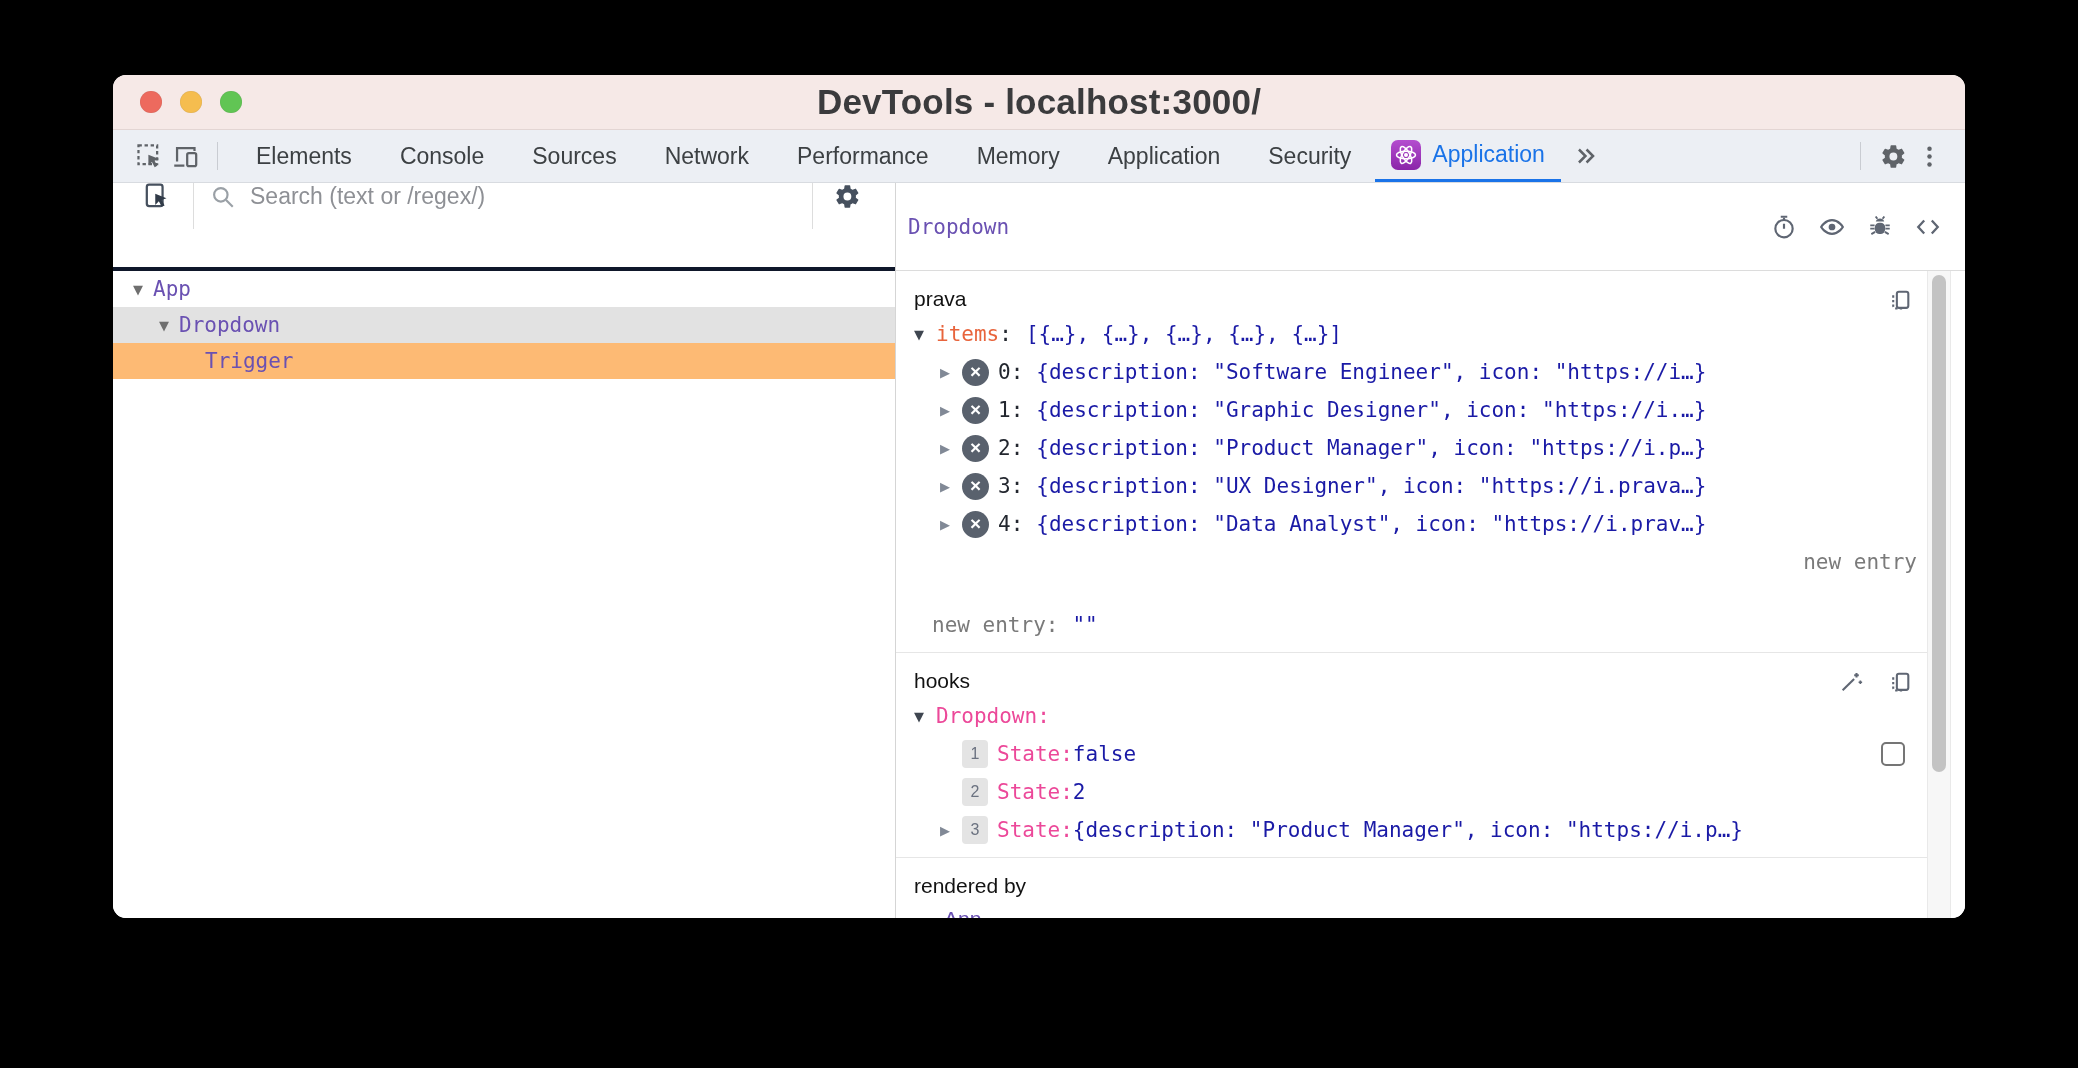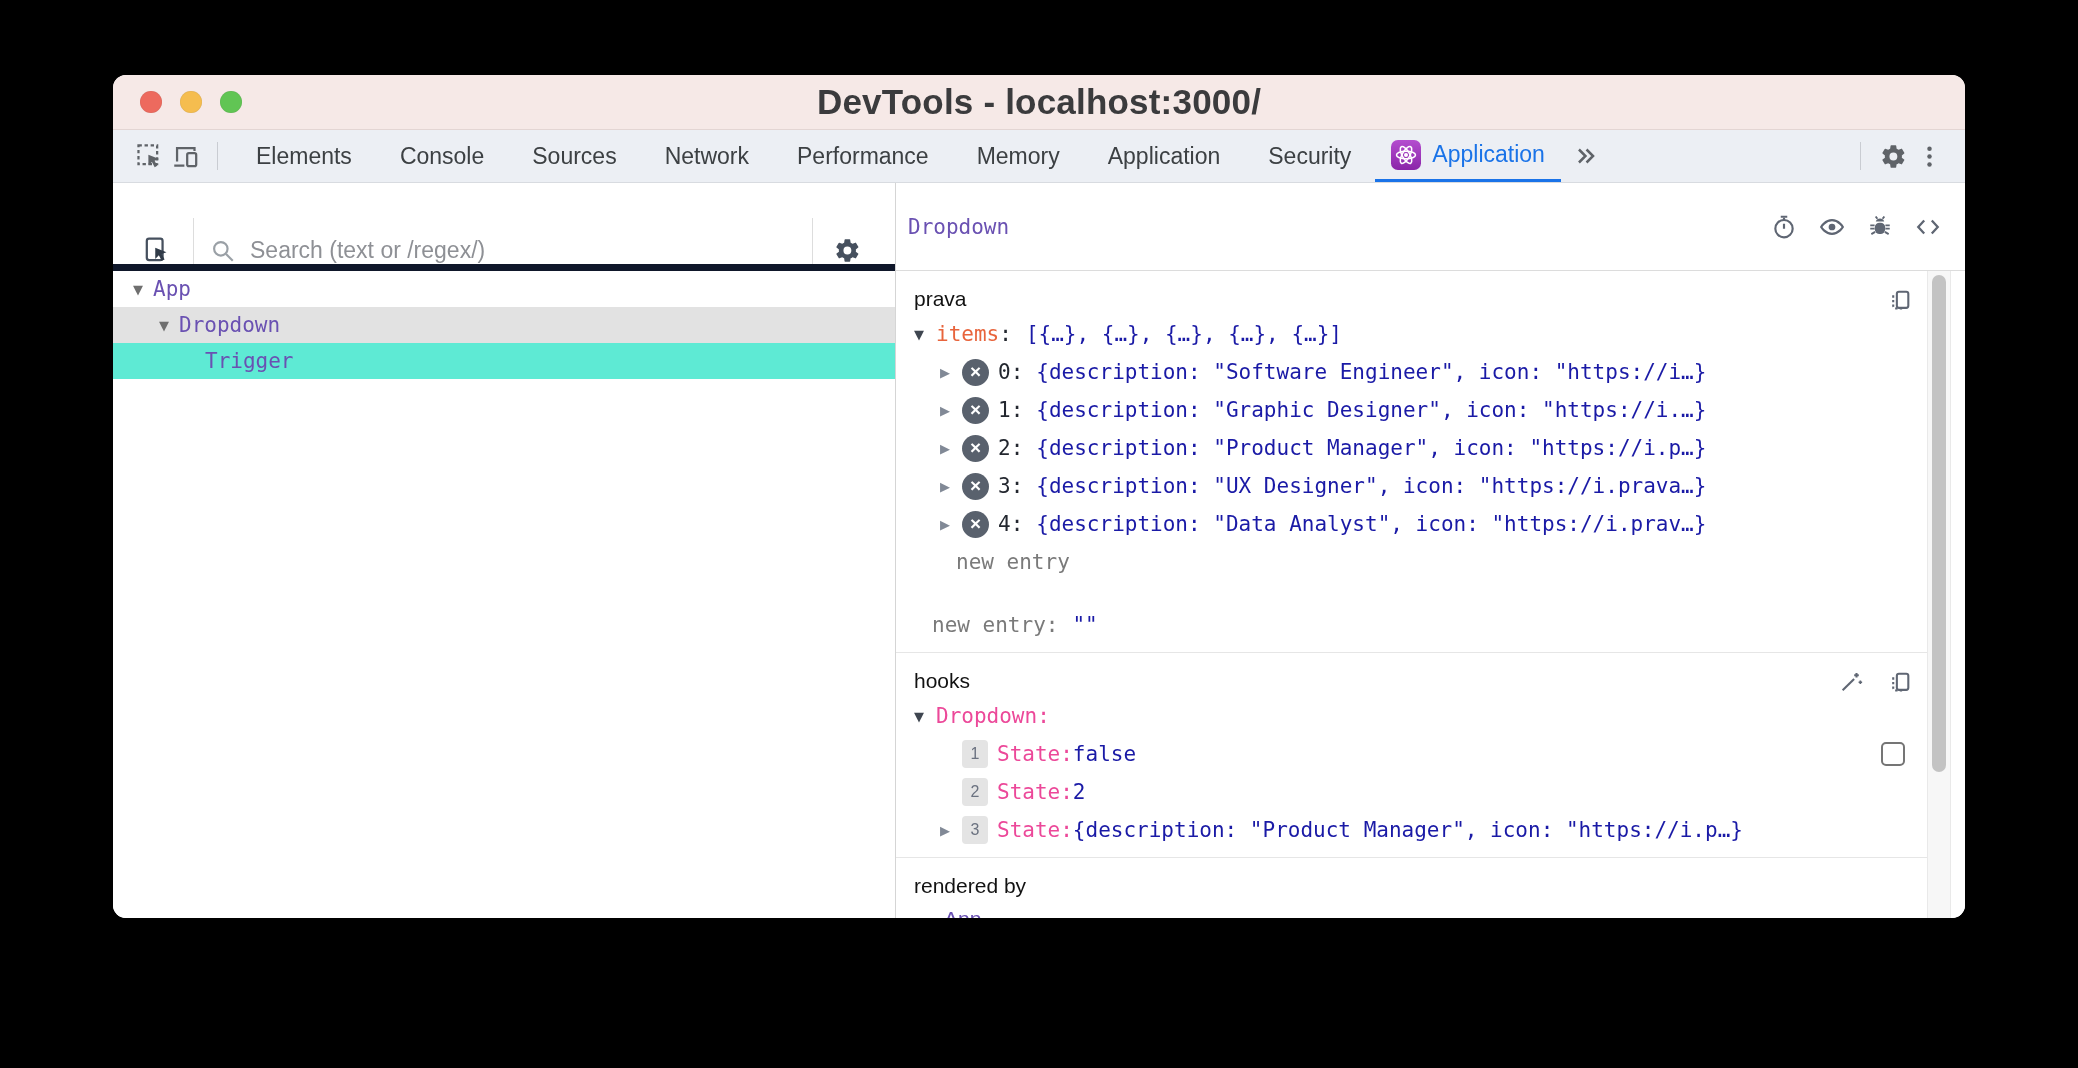--- a/index.html
+++ b/index.html
@@ -32,34 +32,34 @@
   .tab-chevron { display:flex; align-items:center; padding:0 12px; cursor:pointer; }
   .tab-chevron svg { width:26px; height:26px; }
   .tabbar-right { margin-left:auto; display:flex; align-items:stretch; padding-right:18px; }
 
   
   .main { flex:1; display:flex; min-height:0; }
   .left-panel { width:783px; flex:0 0 783px; border-right:1px solid #d5d5d5; display:flex; flex-direction:column; background:#fff; }
   .right-panel { flex:1; display:flex; flex-direction:column; min-width:0; background:#fff; }
 
   
-  .l-toolbar { height:88px; flex:0 0 88px; border-bottom:7px solid #0f172a; display:flex; align-items:flex-end; padding:0 30px 0 24px; }
+  .l-toolbar { height:88px; flex:0 0 88px; border-bottom:4px solid #0f172a; display:flex; align-items:flex-start; padding:0 30px 0 24px; }
   .l-toolbar .tooldiv { width:1px; height:46px; background:#ddd; margin:0 16px; }
   .search-wrap { flex:1; display:flex; align-items:center; gap:14px; min-width:0; }
   .search-wrap svg { width:26px; height:26px; flex:0 0 26px; }
   .search-input { border:none; outline:none; flex:1; font-size:23px; color:#202124; background:transparent;
                   font-family:"Liberation Sans", sans-serif; }
   .search-input::placeholder { color:#8e9095; }
 
   
   .tree { flex:1; padding-top:0; font-family:"DejaVu Sans Mono", monospace; font-size:21px; color:#6a51b2; }
   .tree-row { height:36px; display:flex; align-items:center; cursor:pointer; }
   .tree-row .caret { width:20px; flex:0 0 20px; font-size:13px; color:#6f6f6f; font-family:"DejaVu Sans", sans-serif; text-align:left; }
   .tree-row.selected { background:#e2e2e2; }
-  .tree-row.alt { background:#5eead4; }
+  .tree-row.alt { background:#fdba74; }
 
   
   .r-header { height:88px; flex:0 0 88px; border-bottom:1px solid #dcdcdc; display:flex; align-items:center;
               padding:0 24px 0 12px; }
   .r-title { font-family:"DejaVu Sans Mono", monospace; font-size:21px; color:#6a51b2; }
   .r-header-icons { margin-left:auto; display:flex; align-items:center; gap:22px; }
   .r-header-icons .icon-btn { width:26px; }
   .r-header-icons svg { width:26px; height:26px; }
 
   
@@ -81,21 +81,21 @@
   .indent1 { padding-left:26px; }
   .key-orange { color:#e8643c; }
   .key-dark { color:#ec4899; }
   .colon { color:#23272f; }
   .val-blue { color:#1a1aa6; white-space:pre; }
   .x-btn { width:27px; height:27px; flex:0 0 27px; border-radius:50%; background:#59616d; color:#fff;
            display:flex; align-items:center; justify-content:center; font-size:19px; font-weight:bold;
            font-family:"Liberation Sans", sans-serif; margin-right:9px; cursor:pointer; }
   .idx { color:#23272f; margin-right:13px; }
   .muted { color:#7a7a7a; }
-  .ne-child { padding-left:42px; }
+  .ne-child { padding-left:42px;justify-content:flex-end; }
   .ne-root { padding-left:18px;margin-top:25px; }
   .gap12 { margin-left:14px; }
 
   .badge { width:26px; height:28px; flex:0 0 26px; background:#e4e4e4; border-radius:4px; color:#6b7280;
            font-family:"Liberation Sans", sans-serif; font-size:16px; display:flex; align-items:center;
            justify-content:center; margin-right:9px; }
   .hook-val { margin-left:0; }
   .checkbox { position:absolute; right:12px; top:50%; transform:translateY(-50%);
               width:24px; height:24px; border:2px solid #757575; border-radius:5px; background:#fff; cursor:pointer; }
 

